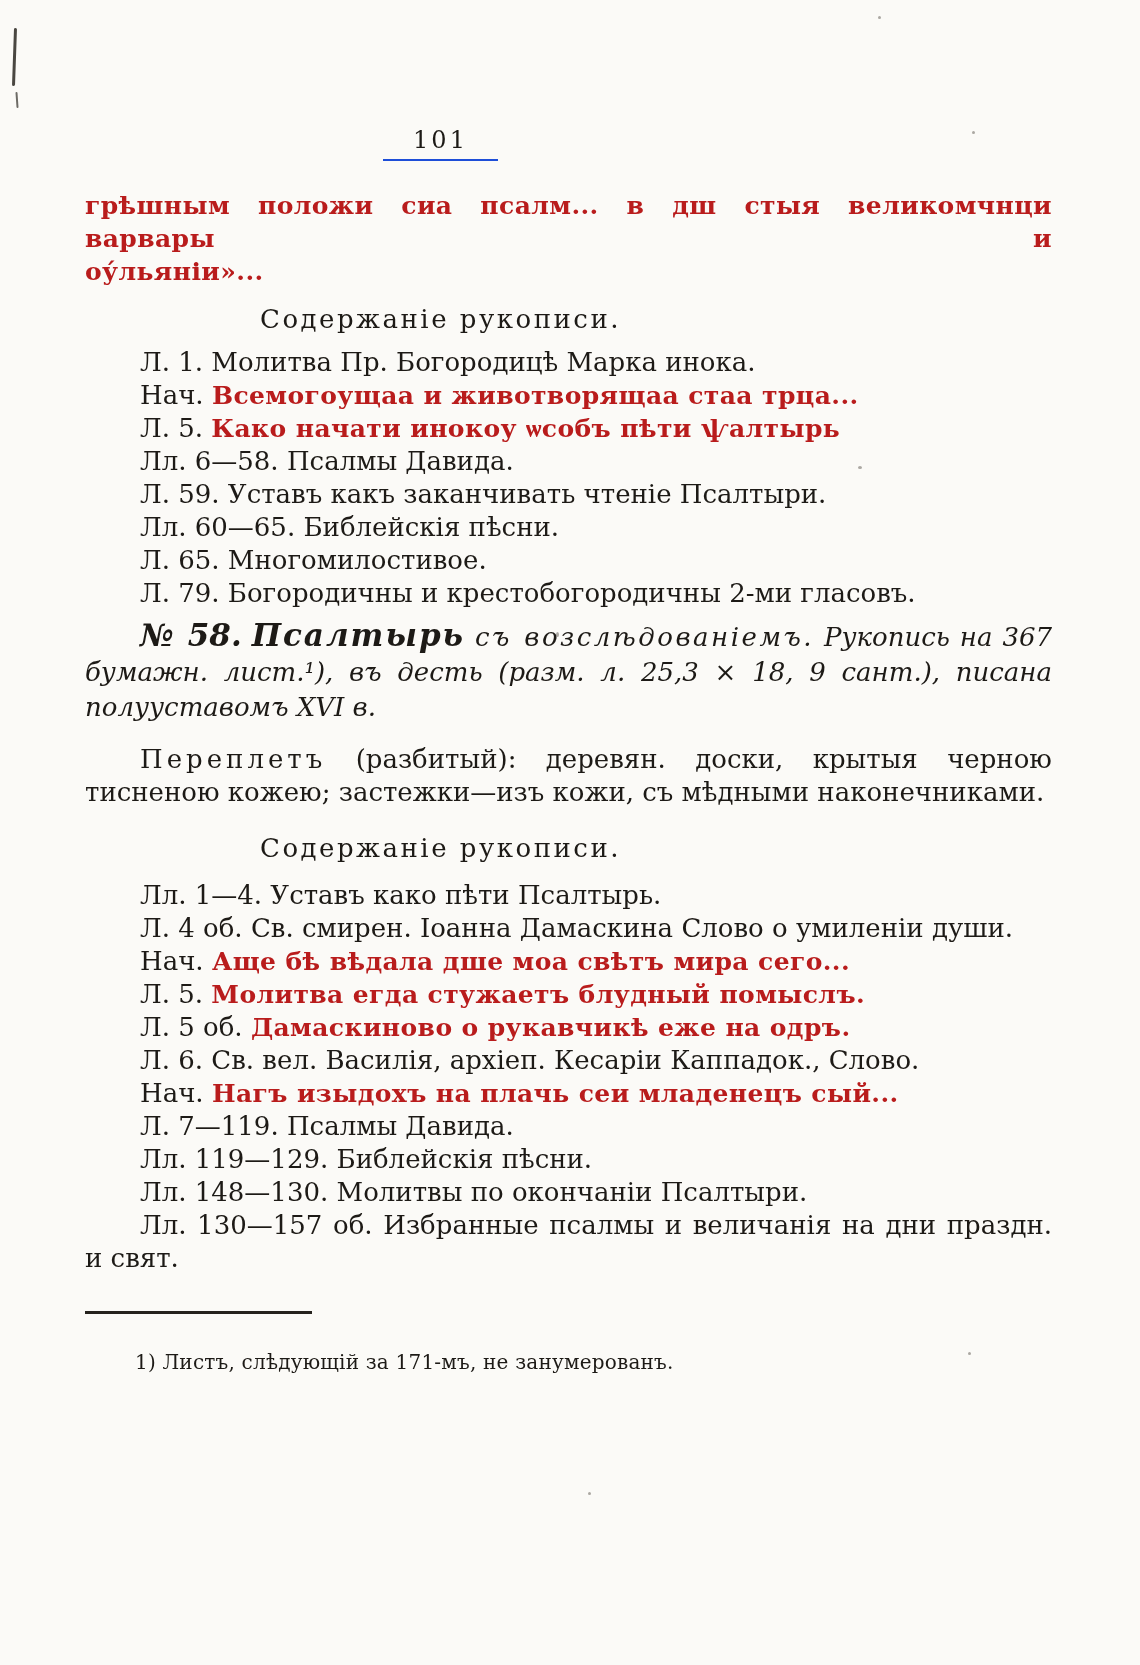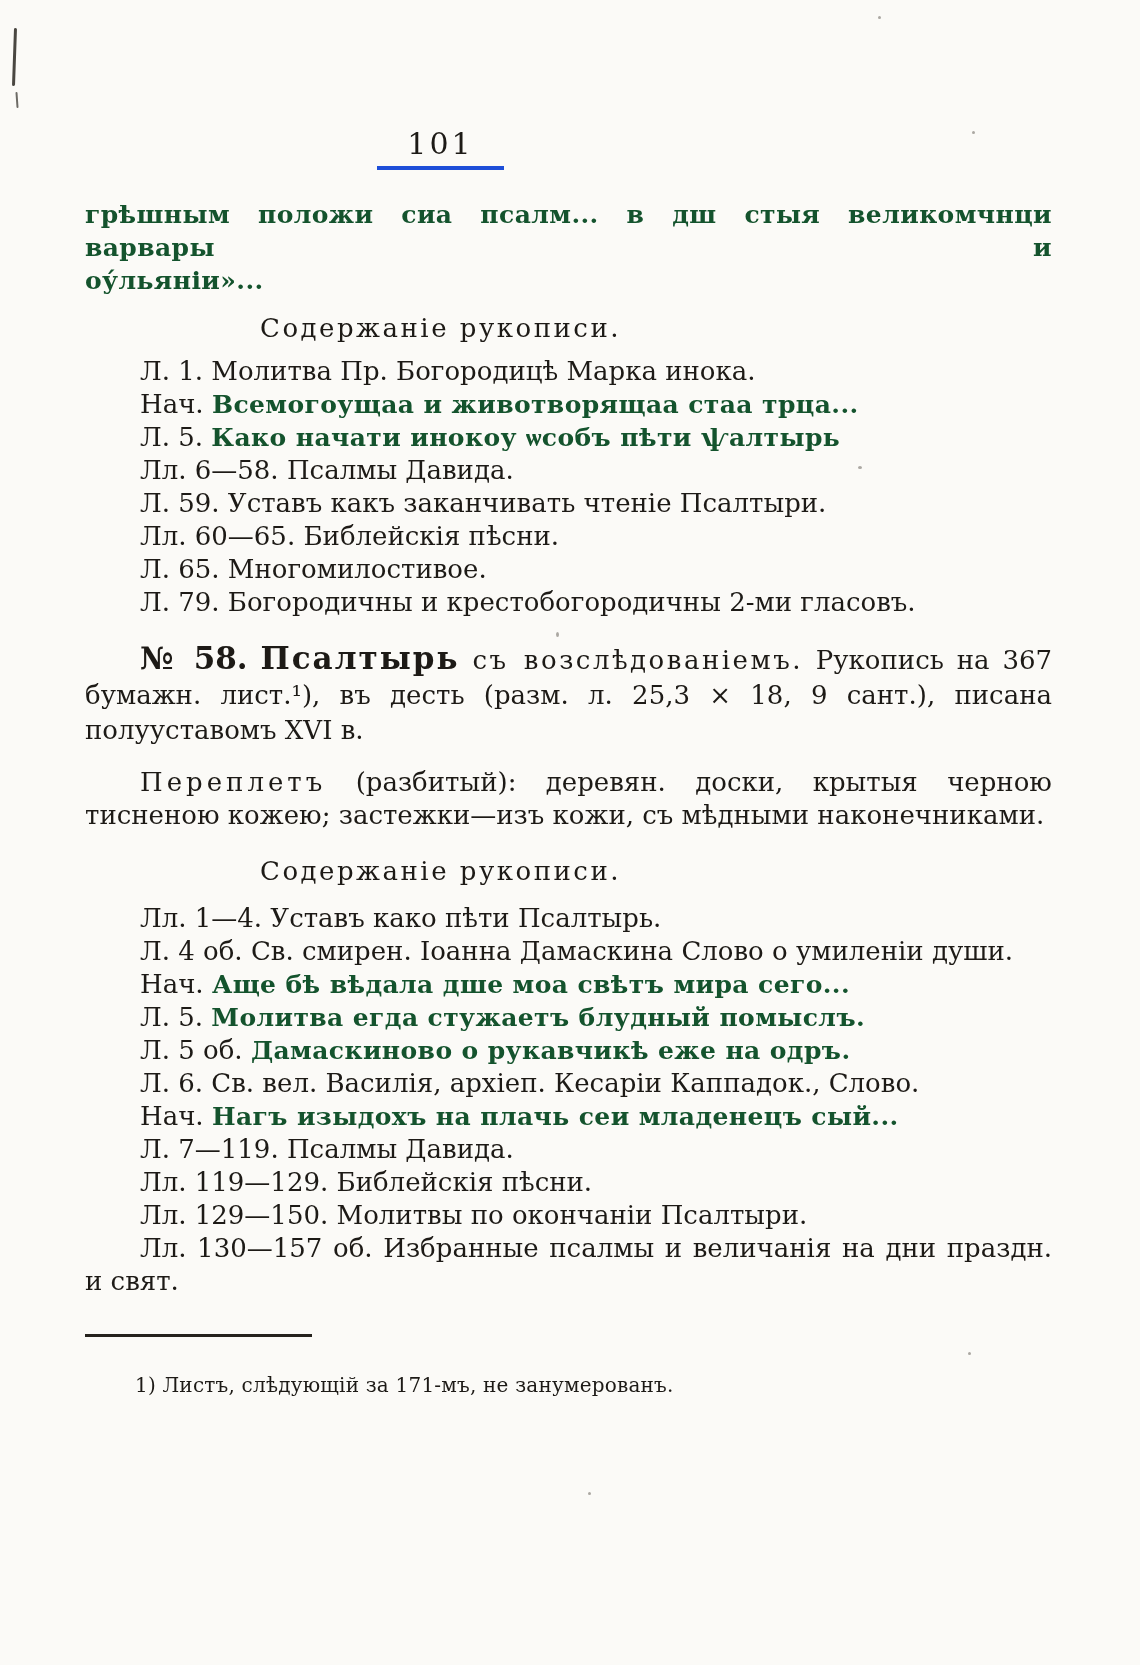--- a/index.html
+++ b/index.html
@@ -24,50 +24,50 @@
   .sp4 { left: 556px; top: 632px; width: 3px; height: 5px; }
   .sp5 { left: 968px; top: 1352px; width: 3px; height: 3px; }
   .sp6 { left: 588px; top: 1492px; width: 3px; height: 3px; }
 
   .content { position: absolute; left: 85px; right: 88px; top: 0; }
 
   .page-number {
     width: max-content;
     margin: 126px auto 0;
     transform: translateX(-128px);
-    font-size: 30px;
+    font-size: 24px;
     letter-spacing: 3px;
     padding: 0 30px 5px;
-    border-bottom: 4px solid #1d4ed8;
+    border-bottom: 2px solid #1d4ed8;
   }
 
   .quote { margin-top: 28px; }
   .line { font-size: 26px; line-height: 33px; }
   .indent { text-indent: 55px; }
   .justify-full { text-align: justify; text-align-last: justify; }
-  .slav { font-weight: 700; font-size: 25px; letter-spacing: .4px; color: #14532d; }
+  .slav { font-weight: 700; font-size: 25px; letter-spacing: .4px; color: #b91c1c; }
 
   .heading {
     font-weight: 400;
     font-size: 26px;
     letter-spacing: 2.5px;
     text-align: center;
     transform: translateX(-128px);
     margin: 14px 0 10px;
     line-height: 34px;
   }
   .heading2 { margin: 22px 0 14px; }
 
   .para {
     font-size: 26px;
     line-height: 33px;
     text-align: justify;
     text-indent: 55px;
   }
-  .entry { margin-top: 22px; line-height: 35px; }
+  .entry { margin-top: 8px; line-height: 35px; font-style: italic; }
   .entry-no, .entry-title { font-size: 31px; font-weight: 700; }
   .entry-title { letter-spacing: 2px; }
   .entry-sub { letter-spacing: 2.5px; }
   .binding { margin-top: 18px; }
   .spaced { letter-spacing: 4px; }
 
   .footnote-rule {
     width: 227px; height: 3px;
     background: #25221d;
     margin-top: 36px;
@@ -123,20 +123,20 @@
 
     <div class="line indent"><span>Лл. 1—4.</span> <span>Уставъ како пѣти Псалтырь.</span></div>
     <div class="line indent"><span>Л. 4 об.</span> <span>Св. смирен. Іоанна Дамаскина Слово о умиленіи души.</span></div>
     <div class="line indent"><span>Нач.</span> <span class="slav">Аще бѣ вѣдала дше моа свѣтъ мира сего...</span></div>
     <div class="line indent"><span>Л. 5.</span> <span class="slav">Молитва егда стужаетъ блудный помыслъ.</span></div>
     <div class="line indent"><span>Л. 5 об.</span> <span class="slav">Дамаскиново о рукавчикѣ еже на одръ.</span></div>
     <div class="line indent"><span>Л. 6.</span> <span>Св. вел. Василія, архіеп. Кесаріи Каппадок., Слово.</span></div>
     <div class="line indent"><span>Нач.</span> <span class="slav">Нагъ изыдохъ на плачь сеи младенецъ сый...</span></div>
     <div class="line indent"><span>Л. 7—119.</span> <span>Псалмы Давида.</span></div>
     <div class="line indent"><span>Лл. 119—129.</span> <span>Библейскія пѣсни.</span></div>
-    <div class="line indent"><span>Лл. 129—150.</span> <span>Молитвы по окончаніи Псалтыри.</span></div>
+    <div class="line indent"><span>Лл. 148—130.</span> <span>Молитвы по окончаніи Псалтыри.</span></div>
     <div class="line indent para" style="text-indent:55px"><span>Лл. 130—157 об.</span> <span>Избранные псалмы и величанія на дни праздн. и свят.</span></div>
 
     <div class="footnote-rule"></div>
     <div class="footnote">1) Листъ, слѣдующій за 171-мъ, не занумерованъ.</div>
 
   </div>
 </div>
 
 </body></html>

